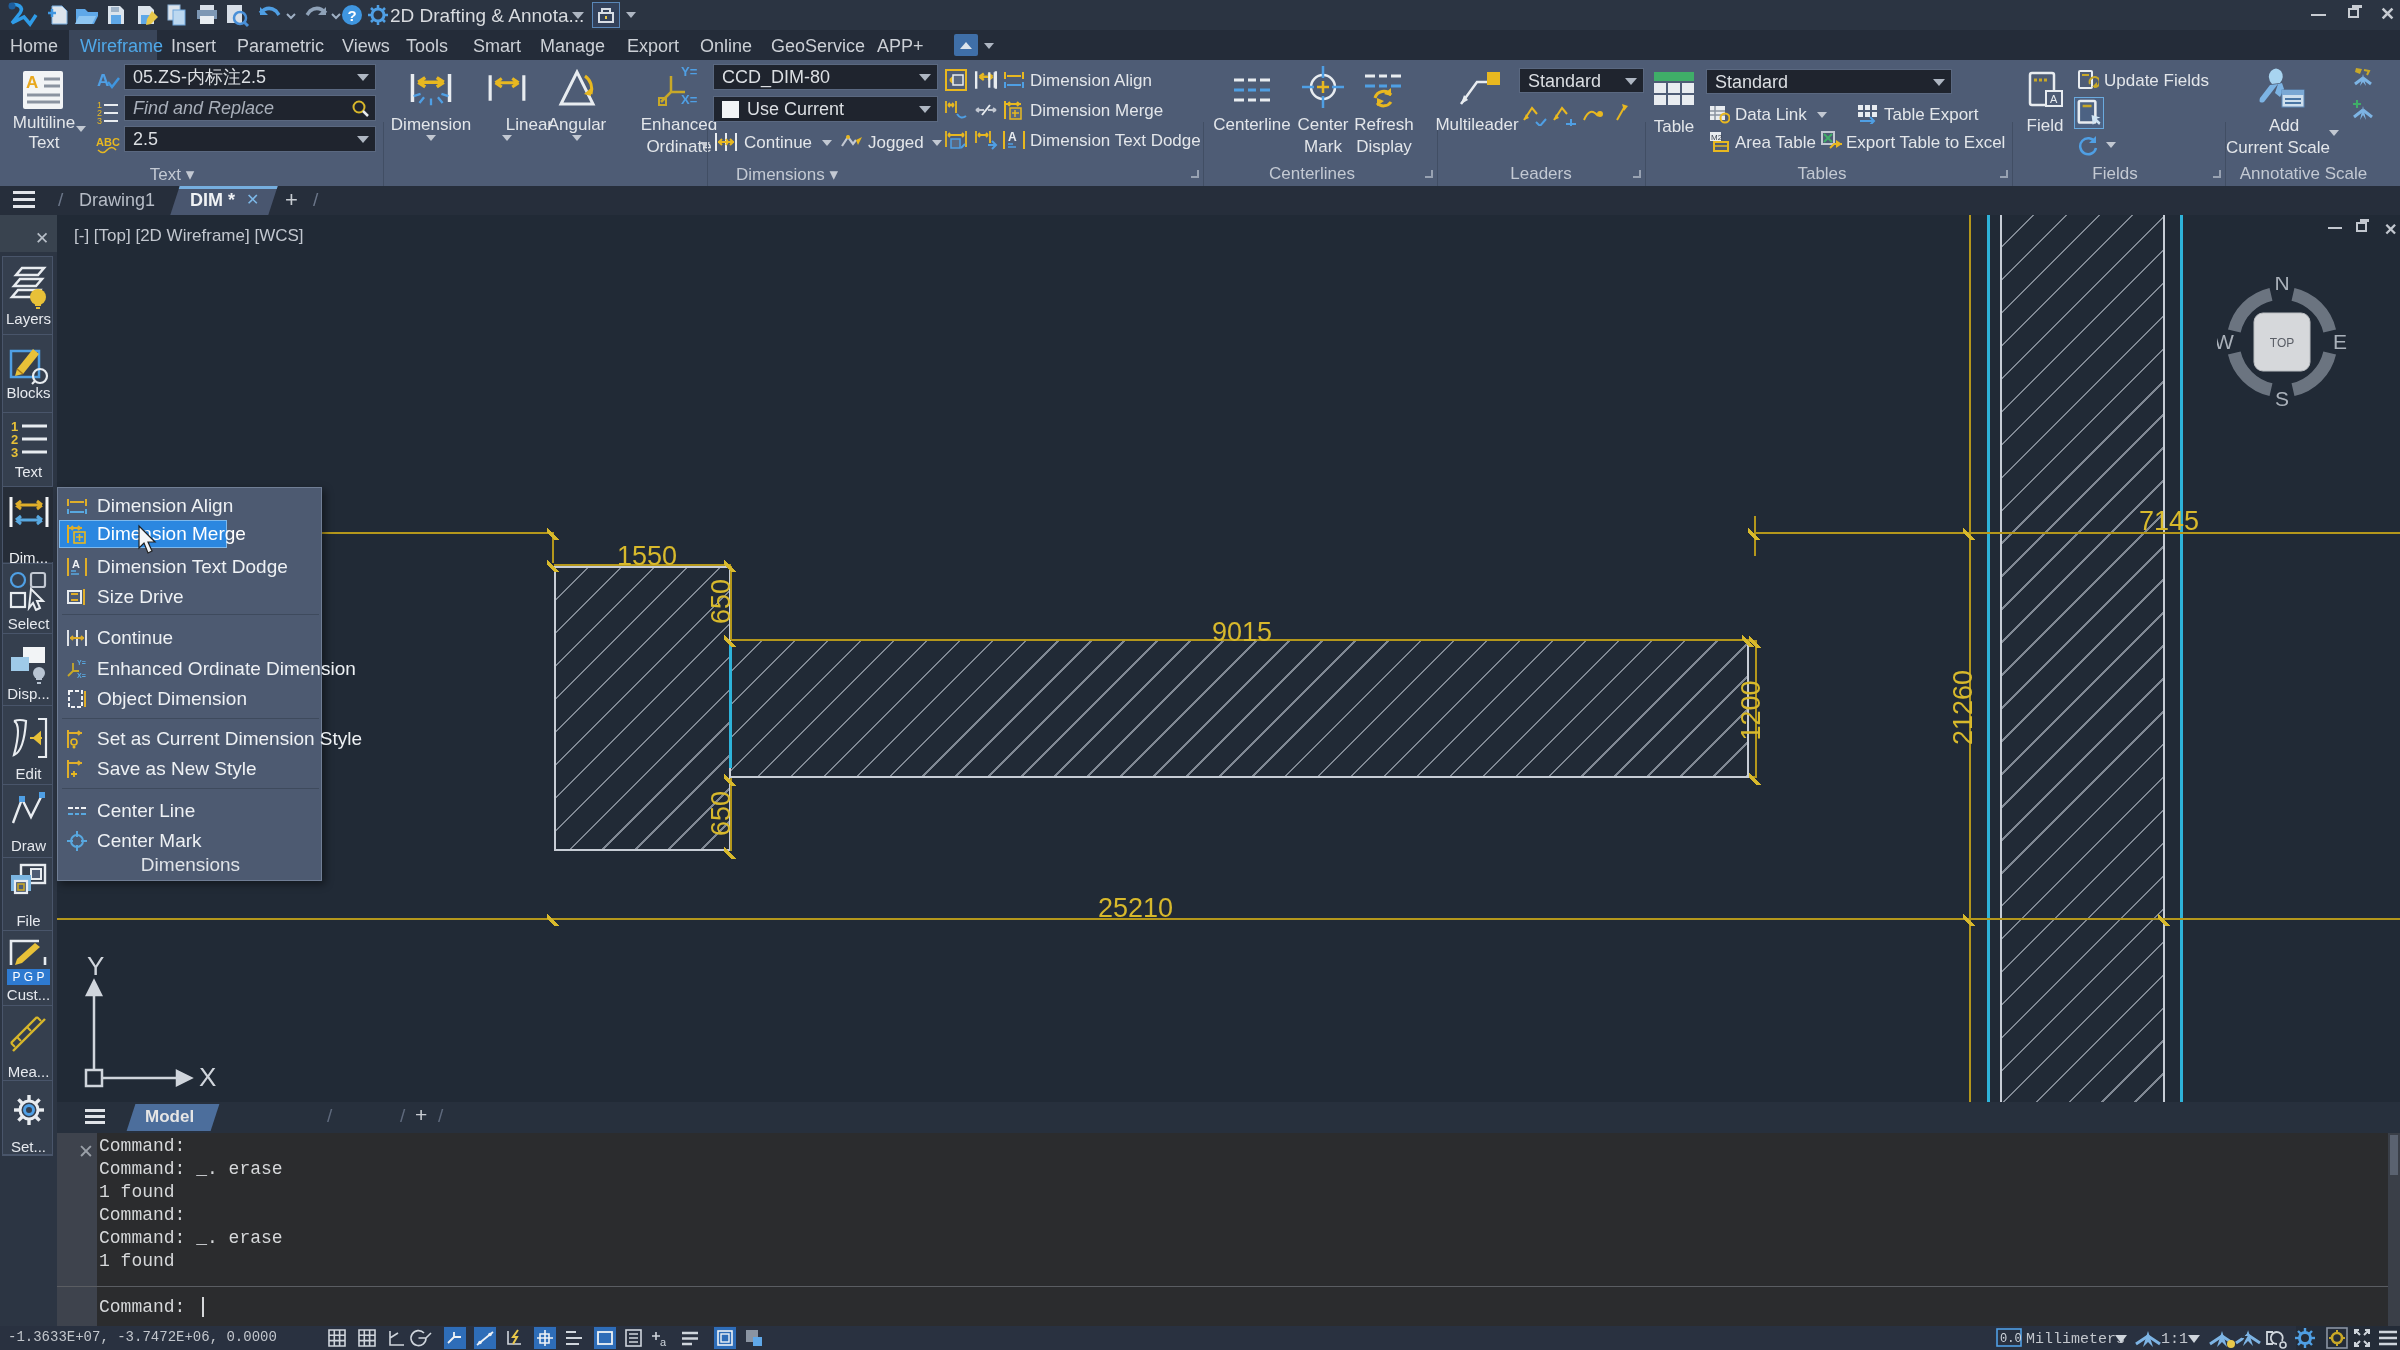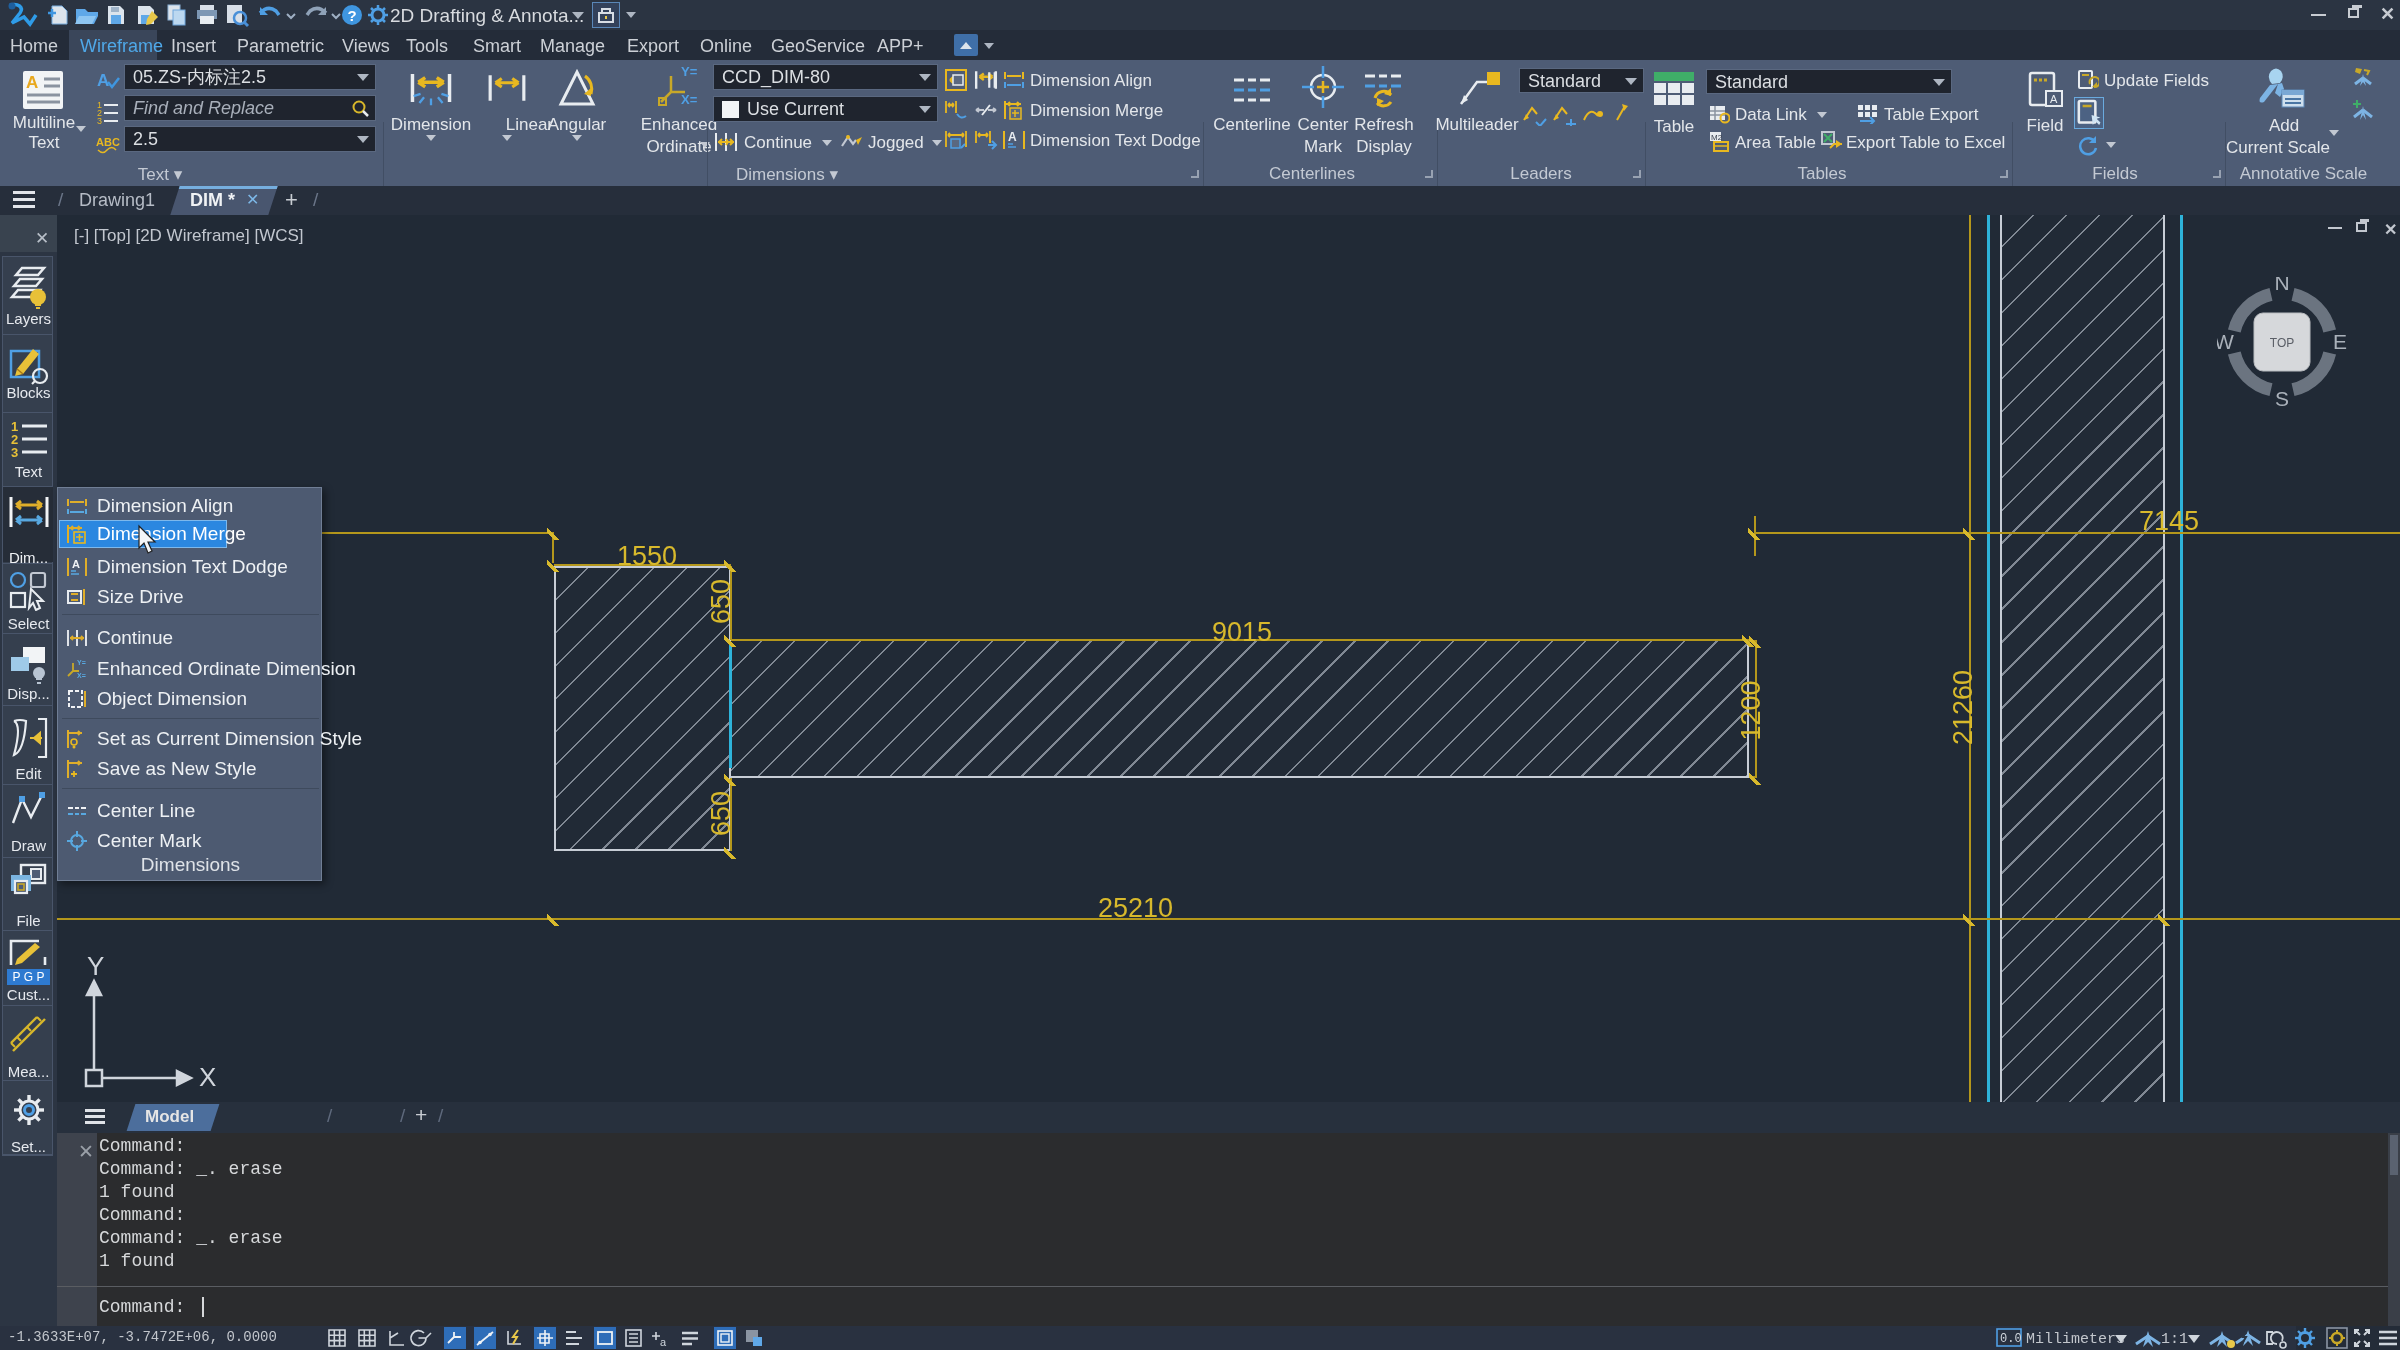--- a/index.html
+++ b/index.html
@@ -171,21 +171,21 @@
       <path d="M2 80 q5 5 9 0 q5 -5 9 0" stroke="#e8b820" stroke-width="1.5" fill="none"></path>
   </svg>
   <div class="abs field" style="left:124px; top:4px; width:252px; height:26px;">05.ZS-内标注2.5<div class="dd"></div></div>
   <div class="abs field" style="left:124px; top:35px; width:252px; height:26px; font-style:italic; color:#a8afba;">Find and Replace
     <svg class="abs" style="right:4px; top:3px;" width="20" height="20" viewBox="0 0 20 20">
         <circle cx="8" cy="8" r="5.5" fill="none" stroke="#d8b72a" stroke-width="2"></circle>
         <line x1="12" y1="12" x2="17" y2="17" stroke="#e8ecf0" stroke-width="2.5"></line>
       </svg>
   </div>
   <div class="abs field" style="left:124px; top:66px; width:252px; height:26px;">2.5<div class="dd"></div></div>
-  <div class="abs rlabel" style="left:60px; top:104px; width:200px; text-align:center;">Text ▾</div>
+  <div class="abs rlabel" style="left:72px; top:104px; width:200px; text-align:center;">Text ▾</div>
   <div class="abs psep" style="left:383px;"></div>
 
   <svg class="abs" style="left:409px; top:6px;" width="44" height="44" viewBox="0 0 38 28">
       <use href="#dimlin"></use>
       <g stroke="#4f9fe4" stroke-width="2">
         <path d="M13 22 l-4 5 M19 23 v6 M25 22 l4 5 M10 19 l-6 2 M28 19 l6 2"></path>
       </g>
     </svg>
   <div class="abs rtext" style="left:385px; top:55px; width:92px; text-align:center;">Dimension</div>
   <div class="abs" style="left:426px; top:75px; width:0; height:0; border-left:5px solid transparent; border-right:5px solid transparent; border-top:6px solid #c2c8d2;"></div>

